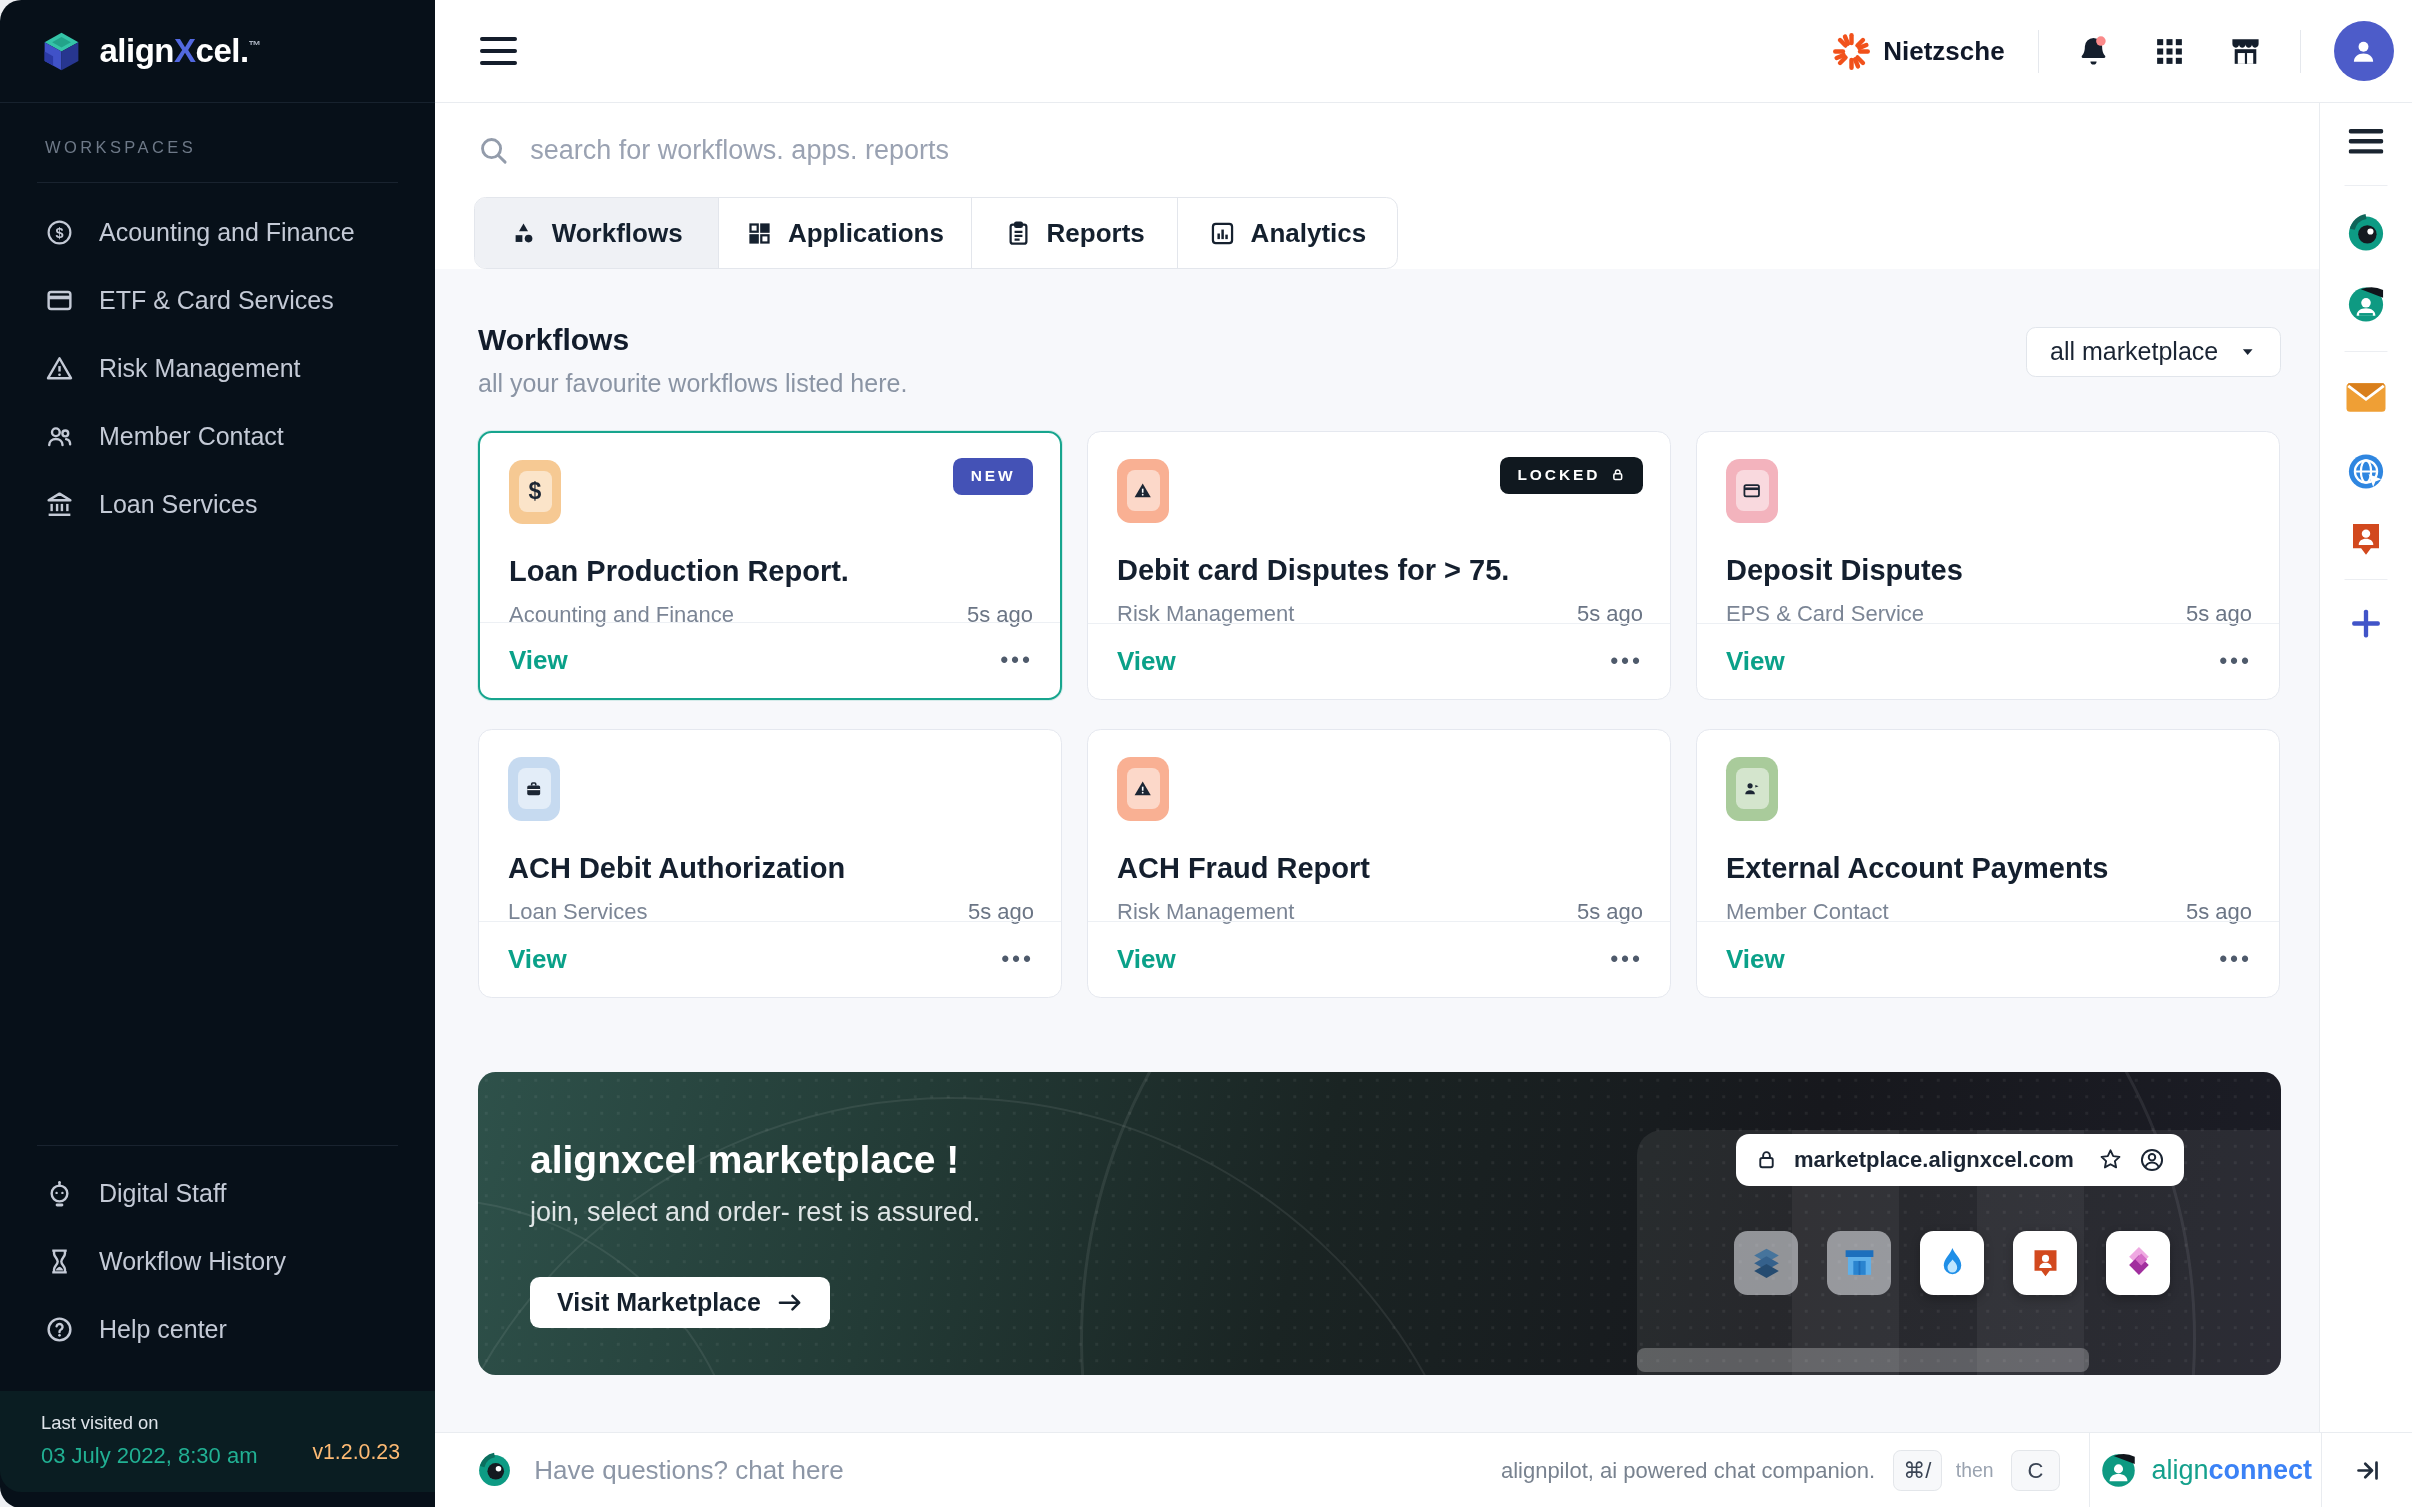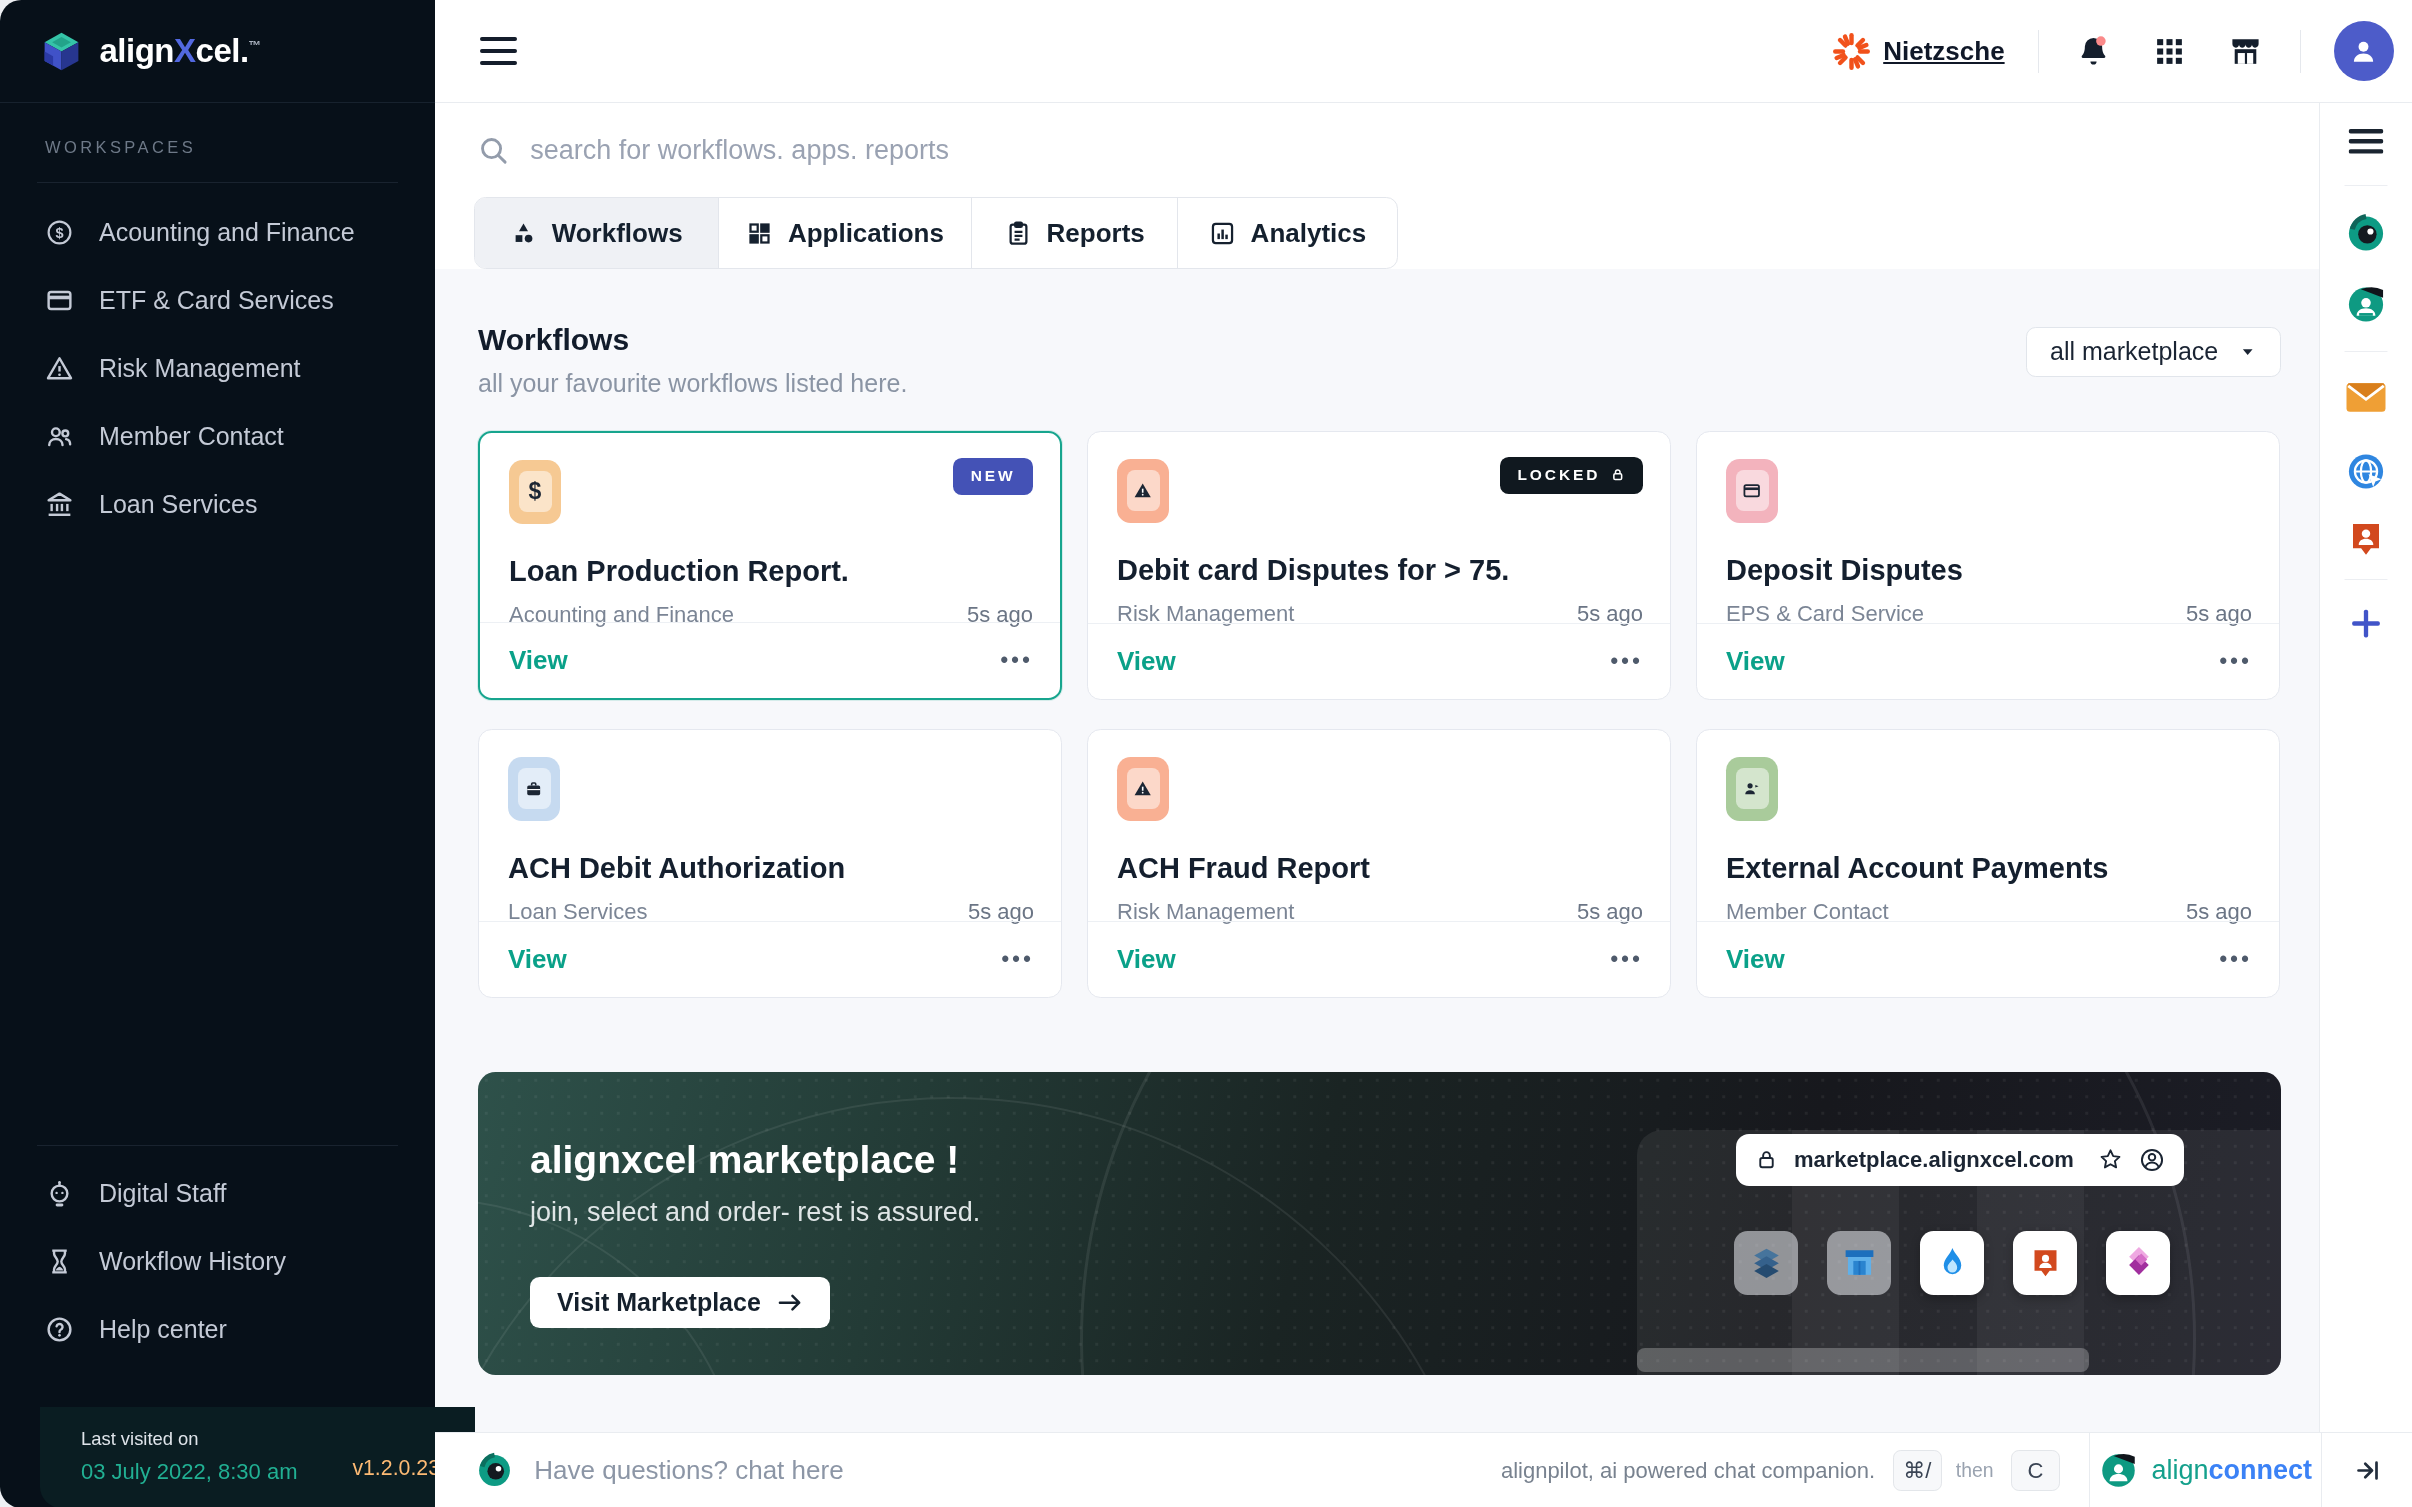--- a/index.html
+++ b/index.html
@@ -14,32 +14,32 @@
   .logo-tm { color:#aab2bf; font-size:12.6px; vertical-align:super; }
   .ws-label { margin:35px 0 0 45px; font-size:16.5px; letter-spacing:3.4px; color:#6e7988; }
   .ws-active { margin:23px 37px 0 37px; height:64px; background:#2c3b97; border-radius:13.6px; display:flex; align-items:center; gap:23px; padding:0 25px; color:#fff; font-size:25px; cursor:pointer; }
   .sb-div { margin:25px 37px 0 37px; border-top:1px solid #19232f; }
   .nav { margin-top:15.5px; }
   .nav-item { height:68px; padding:0 45px; display:flex; align-items:center; gap:25px; color:#c4cad6; font-size:25px; cursor:pointer; }
   .nav-item svg { flex:0 0 auto; }
   .sb-bottom { position:absolute; left:0; right:0; top:1145px; }
   .sb-bottom .sb-div { margin-top:0; }
   .sb-bottom .nav { margin-top:13.6px; }
-  .sb-footer { position:absolute; left:0; bottom:0; width:100%; height:101px; background:#0a1d22; border-radius:0 0 0 21.3px; padding:21.3px 35px 0 41px;margin-left:40px; }
+  .sb-footer { position:absolute; left:0; bottom:16px; width:100%; height:101px; background:#0a1d22; border-radius:0 0 0 21.3px; padding:21.3px 35px 0 41px; }
   .sb-footer .lv { color:#dfe4ea; font-size:18.4px; }
   .sb-footer .lv-date { color:#21b093; font-size:22px; margin-top:8.7px; }
   .sb-footer .ver { position:absolute; right:35px; bottom:27px; color:#fdba74; font-size:21.3px; }
 
   
   .topbar { position:absolute; left:435px; top:0; width:1978px; height:103px; background:#fff; border-bottom:1px solid #e9ecf0; display:flex; align-items:center; }
   .burger { margin-left:45px; width:37px; height:29px; display:flex; flex-direction:column; justify-content:space-between; cursor:pointer; }
   .burger i { display:block; height:4.9px; background:#141d2b; border-radius:1.9px; }
   .tb-right { margin-left:auto; display:flex; align-items:center; padding-right:19.4px; }
   .brand { display:flex; align-items:center; gap:11.6px; }
-  .brand-name { font-size:26px; font-weight:bold; color:#101828;text-decoration:underline; }
+  .brand-name { font-size:26px; font-weight:bold; color:#101828; }
   .tb-vdiv { width:1px; height:43px; background:#e5e8ed; margin:0 33px; }
   .tb-ic { width:43px; height:43px; display:flex; align-items:center; justify-content:center; cursor:pointer; position:relative; }
   .tb-ic + .tb-ic { margin-left:33px; }
   .avatar { width:60px; height:60px; border-radius:50%; background:#4d5cc9; display:flex; align-items:center; justify-content:center; cursor:pointer; }
 
   
   .rail { position:absolute; right:0; top:103px; width:93px; height:1329px; background:#fff; border-left:1px solid #e9ecf0; z-index:4; }
   .rail .r-item { position:absolute; left:50%; transform:translateX(-50%); width:43px; height:43px; display:flex; align-items:center; justify-content:center; cursor:pointer; }
   .rail .r-div { position:absolute; left:50%; transform:translateX(-50%); width:43px; border-top:1px solid #eceef2; }
 

